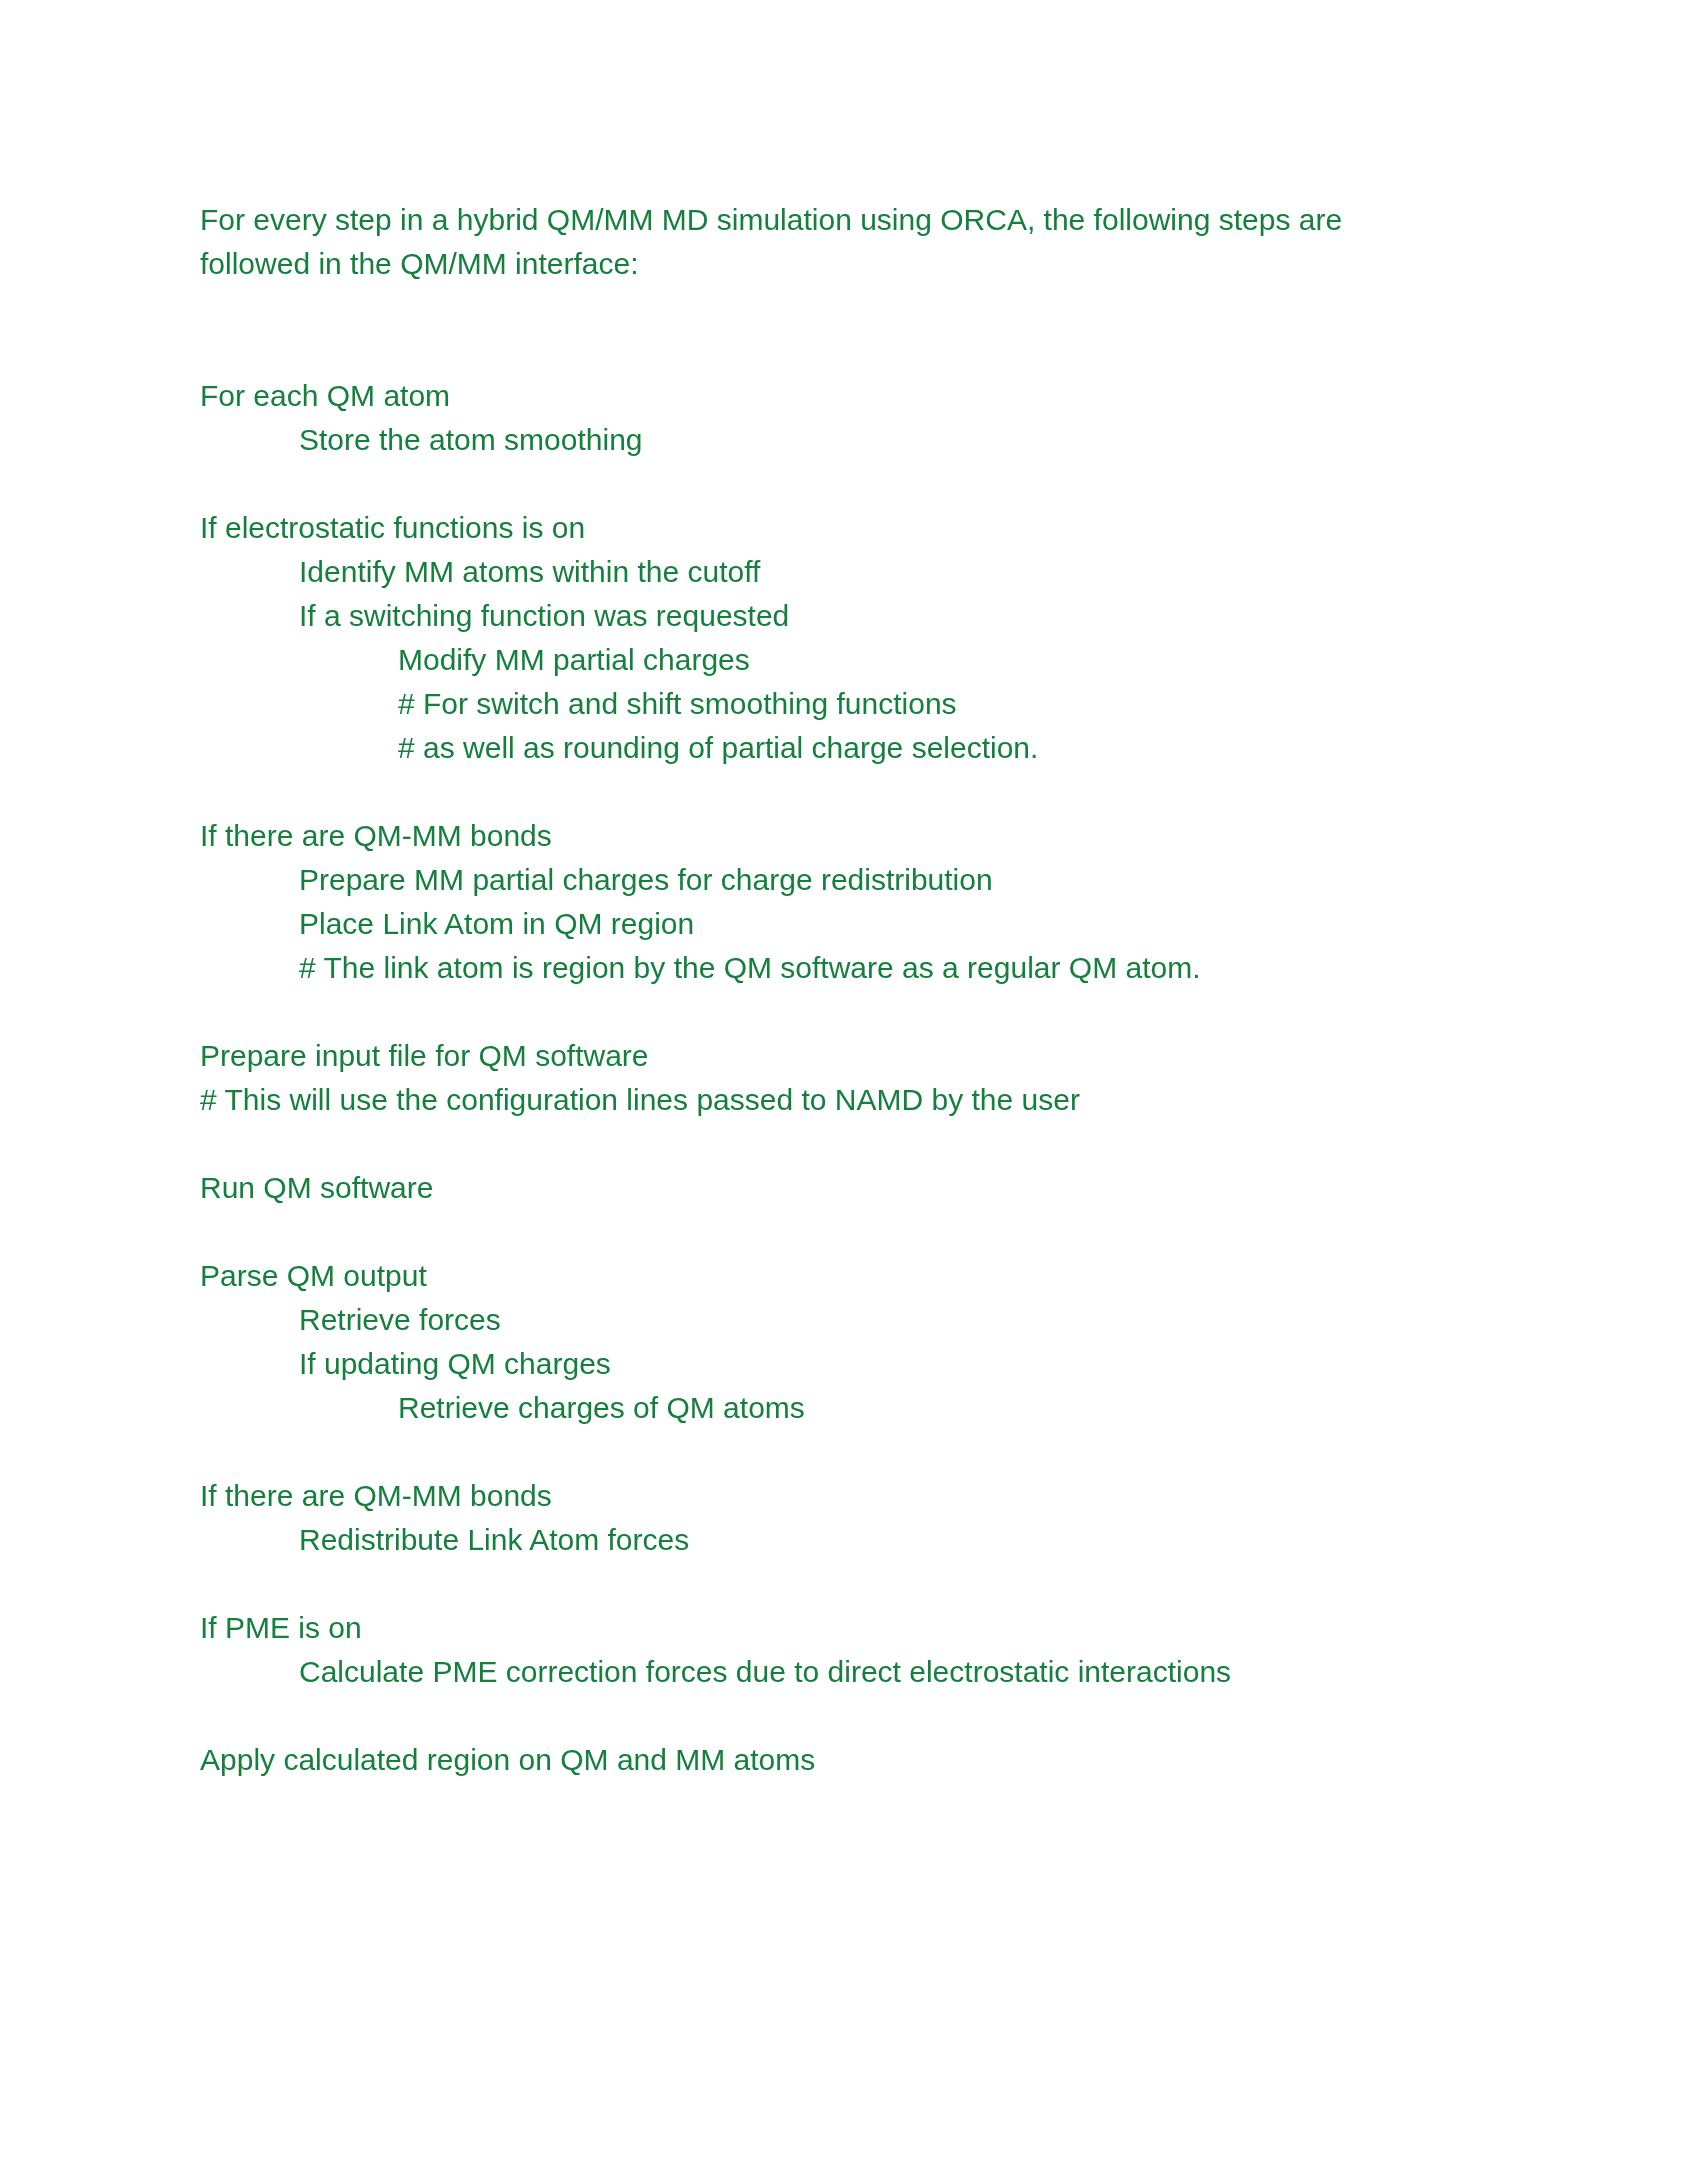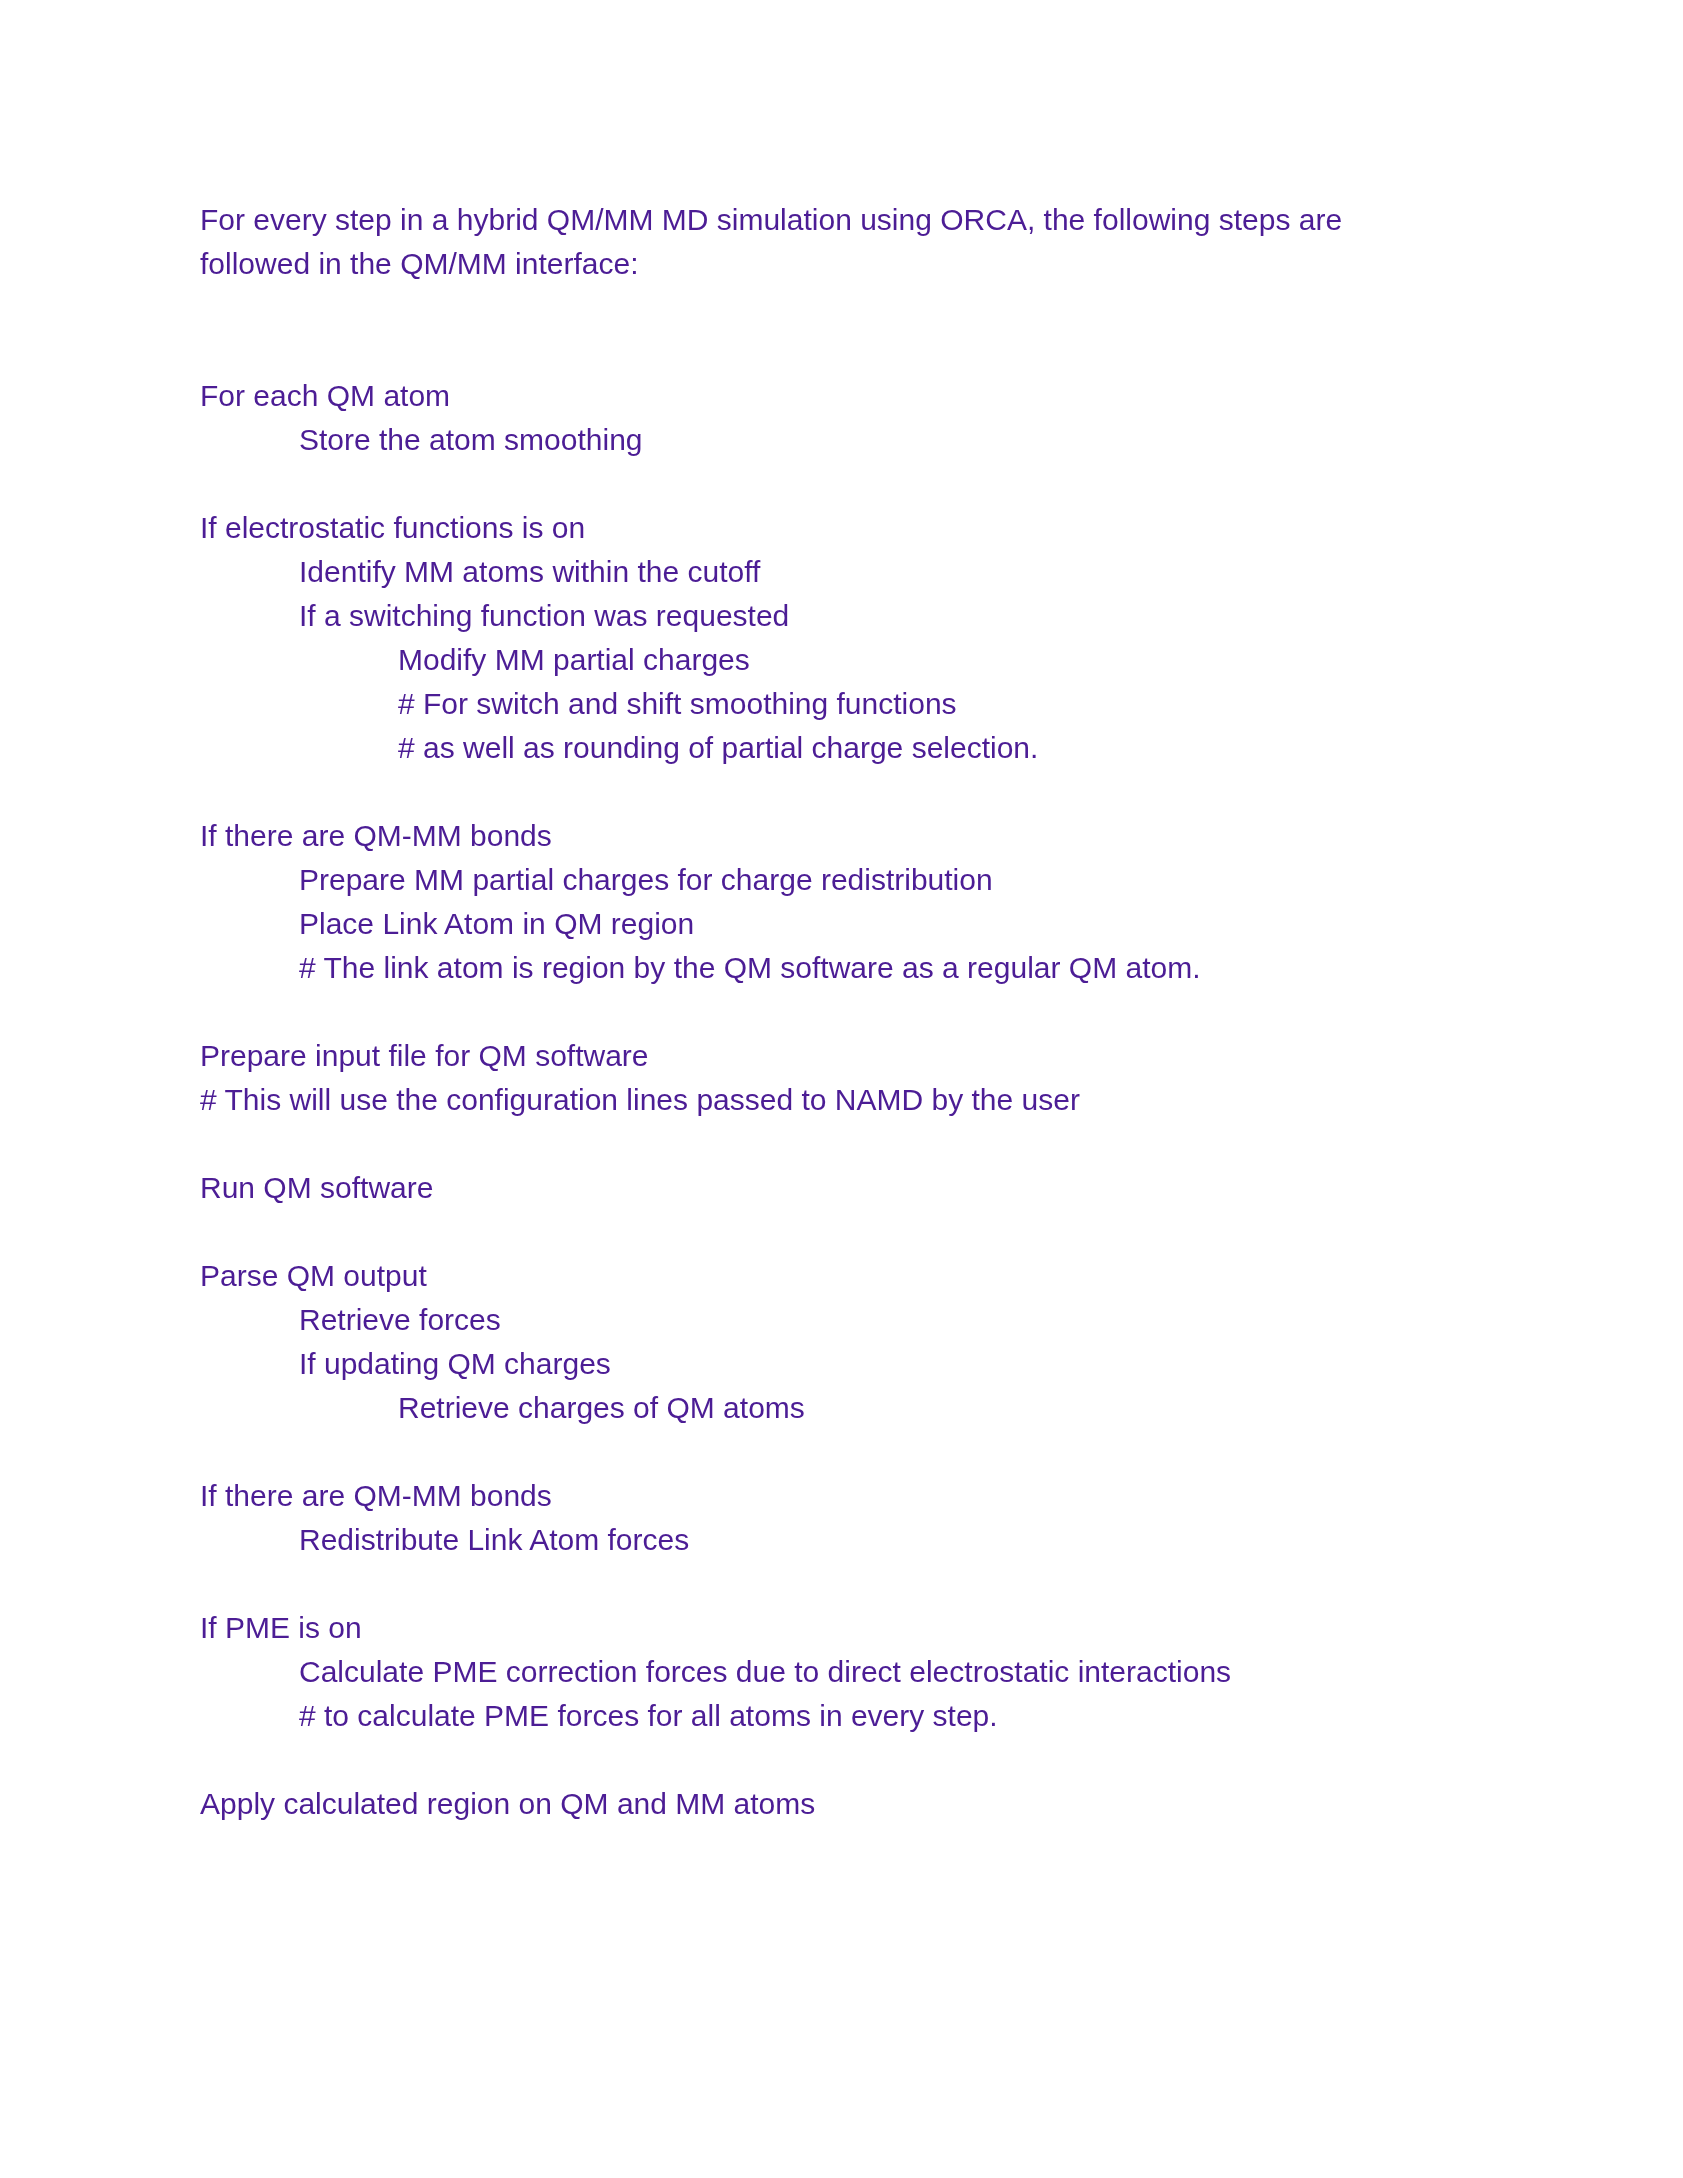--- a/index.html
+++ b/index.html
@@ -23,21 +23,21 @@
     box-sizing: border-box;
     padding: 198px 188px 0 200px;
   }
   .doc-body {
     width: 100%;
   }
   .line {
     font-family: "Liberation Sans", sans-serif;
     font-size: 30px;
     line-height: 44px;
-    color: #4c1d95;
+    color: #15803d;
     white-space: pre;
     font-weight: 400;
   }
   .indent-0 { margin-left: 0; }
   .indent-1 { margin-left: 99px; }
   .indent-2 { margin-left: 198px; }
   .gap { width: 100%; }
 </style>
 </head>
 <body>
@@ -70,18 +70,17 @@
       <div class="line indent-0">Parse QM output</div>
       <div class="line indent-1">Retrieve forces</div>
       <div class="line indent-1">If updating QM charges</div>
       <div class="line indent-2">Retrieve charges of QM atoms</div>
       <div class="gap" style="height: 44px;"></div>
       <div class="line indent-0">If there are QM-MM bonds</div>
       <div class="line indent-1">Redistribute Link Atom forces</div>
       <div class="gap" style="height: 44px;"></div>
       <div class="line indent-0">If PME is on</div>
       <div class="line indent-1">Calculate PME correction forces due to direct electrostatic interactions</div>
-      <div class="line indent-1"># to calculate PME forces for all atoms in every step.</div>
       <div class="gap" style="height: 44px;"></div>
       <div class="line indent-0">Apply calculated region on QM and MM atoms</div>
     </div>
 </div>
 
 
 </body></html>

